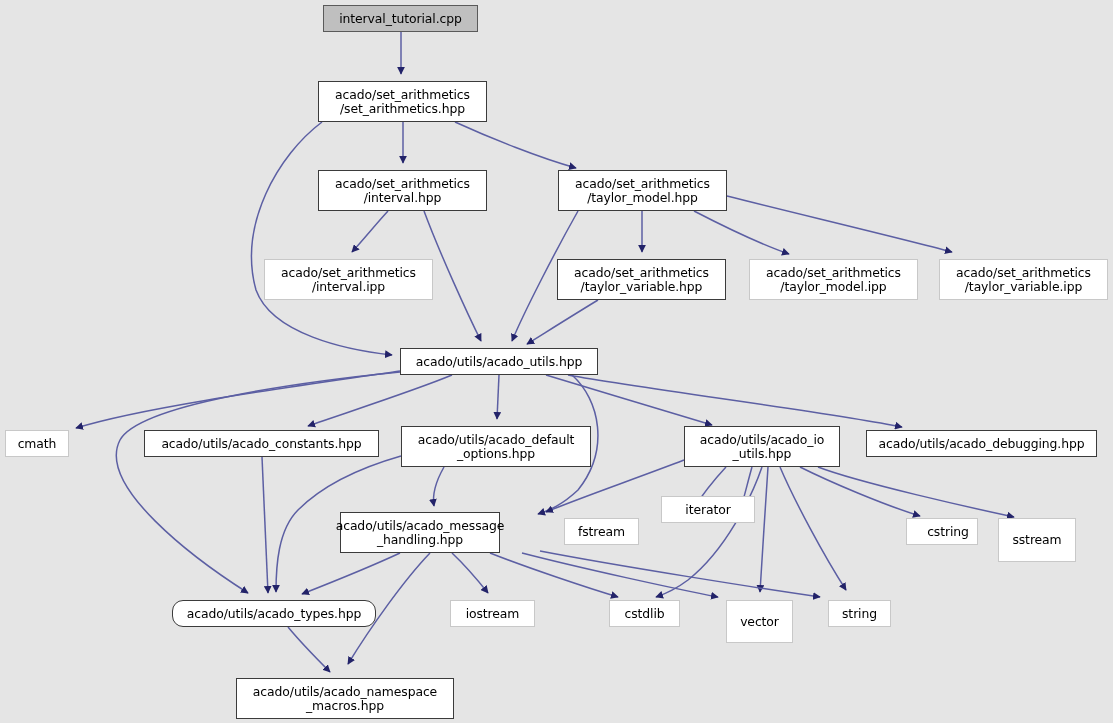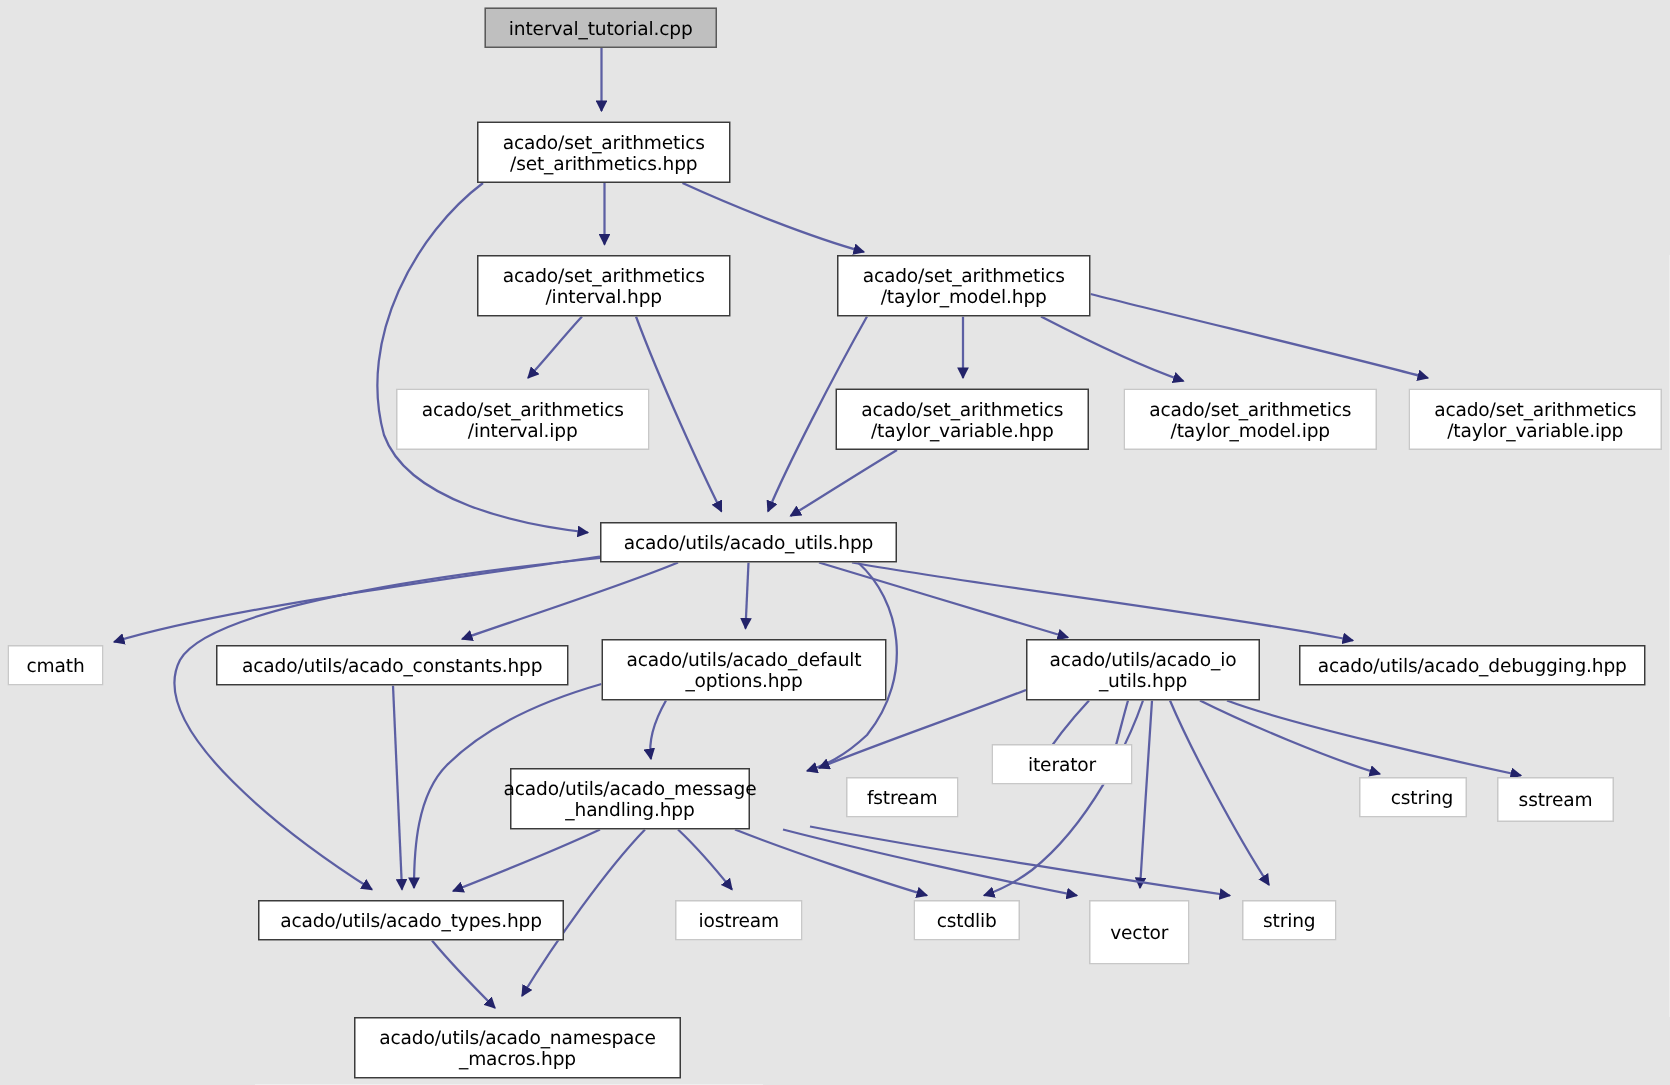--- a/index.html
+++ b/index.html
@@ -83,21 +83,21 @@
     <div class="node hdr" style="left: 401px; top: 426px; width: 190px; height: 41px;">acado/utils/acado_default
 _options.hpp</div>
     <div class="node hdr" style="left: 684px; top: 426px; width: 156px; height: 41px;">acado/utils/acado_io
 _utils.hpp</div>
     <div class="node hdr" style="left: 866px; top: 430px; width: 231px; height: 27px;">acado/utils/acado_debugging.hpp</div>
     <div class="node hdr" style="left: 340px; top: 512px; width: 160px; height: 41px;">acado/utils/acado_message
 _handling.hpp</div>
     <div class="node sys" style="left: 564px; top: 518px; width: 75px; height: 27px;">fstream</div>
     <div class="node sys" style="left: 661px; top: 496px; width: 94px; height: 27px;">iterator</div>
     <div class="node sys" style="left: 906px; top: 518px; width: 72px; height: 27px; padding-left: 12px;">cstring</div>
-    <div class="node sys" style="left: 998px; top: 518px; width: 78px; height: 30px;">sstream</div>
-    <div class="node hdr" style="left: 172px; top: 600px; width: 204px; height: 27px;">acado/utils/acado_types.hpp</div>
+    <div class="node sys" style="left: 998px; top: 518px; width: 78px; height: 44px;">sstream</div>
+    <div class="node hdr" style="left: 172px; top: 600px; width: 204px; height: 27px; border-radius: 11px;">acado/utils/acado_types.hpp</div>
     <div class="node sys" style="left: 450px; top: 600px; width: 85px; height: 27px;">iostream</div>
     <div class="node sys" style="left: 609px; top: 600px; width: 71px; height: 27px;">cstdlib</div>
     <div class="node sys" style="left: 726px; top: 600px; width: 67px; height: 43px;">vector</div>
     <div class="node sys" style="left: 828px; top: 600px; width: 63px; height: 27px;">string</div>
     <div class="node hdr" style="left: 236px; top: 678px; width: 218px; height: 41px;">acado/utils/acado_namespace
 _macros.hpp</div>
   </div>
 
 </body></html>

